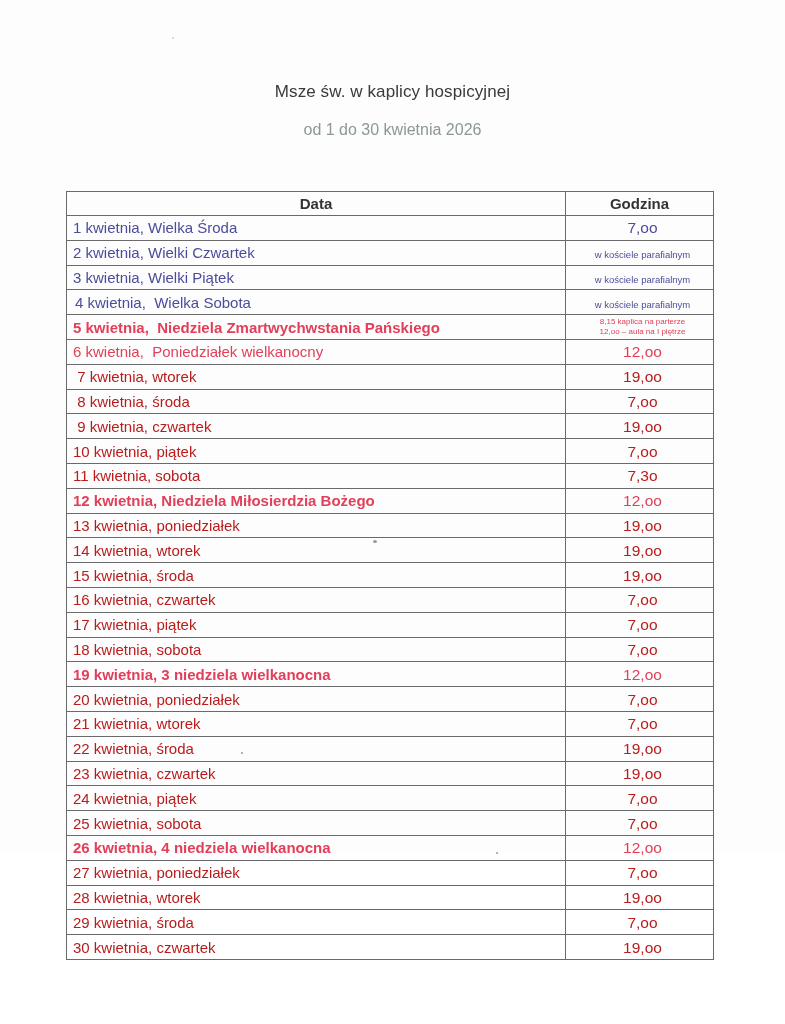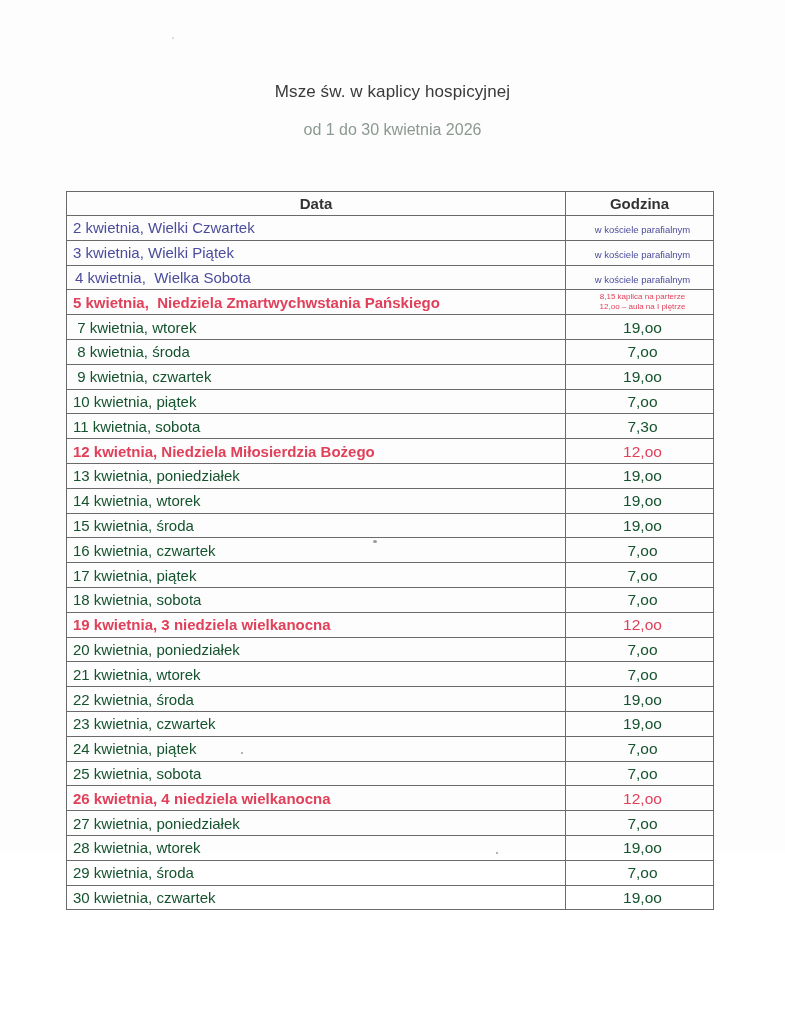--- a/index.html
+++ b/index.html
@@ -65,21 +65,21 @@
       font-size: 15px;
     }
     col.c-date { width: 499px; }
     col.c-time { width: 148px; }
     td.time {
       text-align: center;
       padding: 0;
     }
     .blue { color: #4b4c9c; }
     .red { color: #e0405a; }
-    .black { color: #14532d; }
+    .black { color: #b91c1c; }
     .bold { font-weight: bold; }
     .small {
       font-size: 9.5px;
       line-height: 11px;
     }
     .tiny {
       font-size: 8px;
       line-height: 10px;
       display: block;
     }
@@ -103,39 +103,47 @@
       <col class="c-time">
     </colgroup>
     <thead>
       <tr>
         <th>Data</th>
         <th>Godzina</th>
       </tr>
     </thead>
     <tbody id="schedule-body">
         <tr>
+          <td class="blue" style="white-space: pre;">1 kwietnia, Wielka Środa</td>
+          <td class="time blue"><span class="time-val">7,oo</span></td>
+        </tr>
+        <tr>
           <td class="blue" style="white-space: pre;">2 kwietnia, Wielki Czwartek</td>
           <td class="time blue"><span class="small">w kościele parafialnym</span></td>
         </tr>
         <tr>
           <td class="blue" style="white-space: pre;">3 kwietnia, Wielki Piątek</td>
           <td class="time blue"><span class="small">w kościele parafialnym</span></td>
         </tr>
         <tr>
           <td class="blue" style="white-space: pre; padding-left: 8px;">4 kwietnia,  Wielka Sobota</td>
           <td class="time blue"><span class="small">w kościele parafialnym</span></td>
         </tr>
         <tr>
           <td class="red bold" style="white-space: pre;">5 kwietnia,  Niedziela Zmartwychwstania Pańskiego</td>
           <td class="time red" style="line-height: 10px;">
             <span class="tiny">8,15 kaplica na parterze</span>
             <span class="tiny">12,oo – aula na I piętrze</span>
           </td>
         </tr>
         <tr>
+          <td class="red" style="white-space: pre;">6 kwietnia,  Poniedziałek wielkanocny</td>
+          <td class="time red"><span class="time-val">12,oo</span></td>
+        </tr>
+        <tr>
           <td class="black" style="white-space: pre;"> 7 kwietnia, wtorek</td>
           <td class="time black"><span class="time-val">19,oo</span></td>
         </tr>
         <tr>
           <td class="black" style="white-space: pre;"> 8 kwietnia, środa</td>
           <td class="time black"><span class="time-val">7,oo</span></td>
         </tr>
         <tr>
           <td class="black" style="white-space: pre;"> 9 kwietnia, czwartek</td>
           <td class="time black"><span class="time-val">19,oo</span></td>

